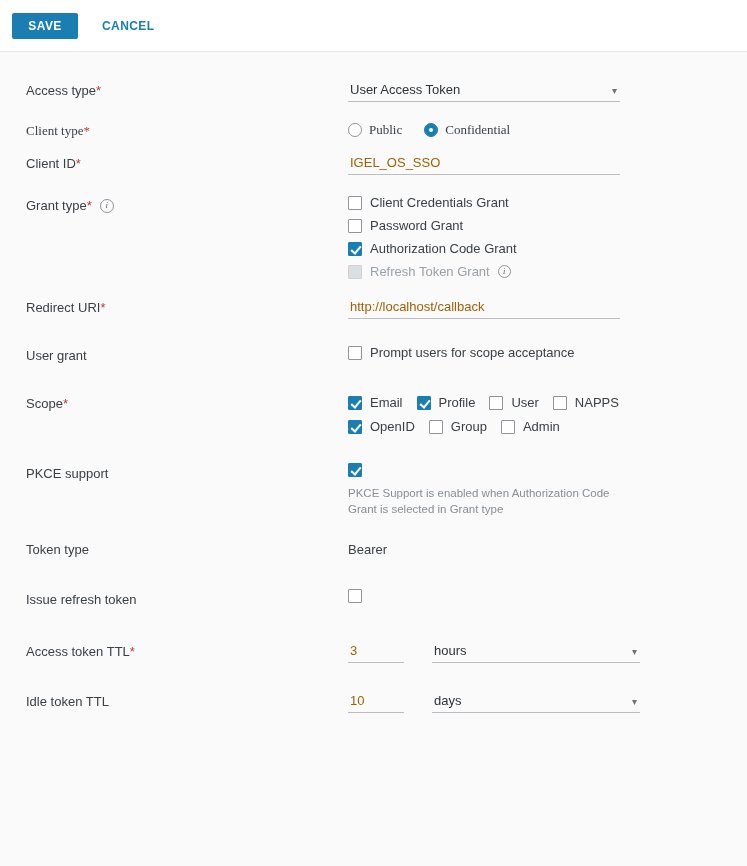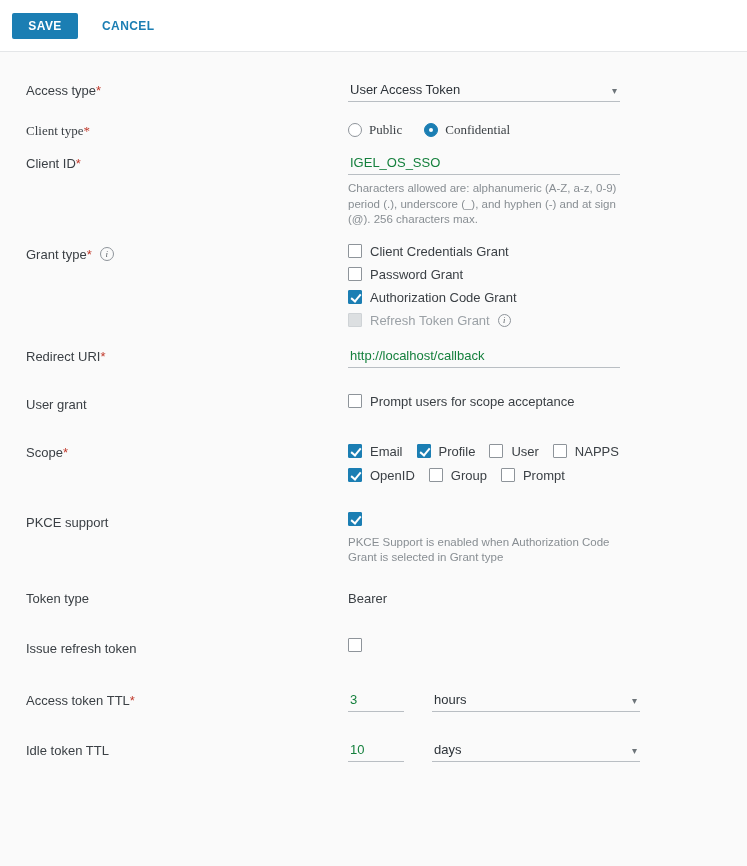--- a/index.html
+++ b/index.html
@@ -73,21 +73,21 @@
   .req { color: #c0392b; }
   .field { flex: 1 1 auto; }
 
   
   .uline {
     border: none;
     border-bottom: 1px solid #b9bec3;
     background: transparent;
     font-family: "Liberation Sans", sans-serif;
     font-size: 13px;
-    color: #15803d;
+    color: #a16207;
     padding: 2px 2px 4px 2px;
     outline: none;
   }
   .uline-wide { width: 272px; }
   .uline-small { width: 56px; }
 
   
   .sel-wrap {
     position: relative;
     display: inline-block;
@@ -244,21 +244,20 @@
     </div>
   </div>
 
   <div class="row" style="margin-bottom:16px;">
     <div class="label">
       <span>Client ID</span>
         <span class="req">*</span>
     </div>
     <div class="field">
       <input class="uline uline-wide" value="IGEL_OS_SSO" style="">
-      <div class="helper">Characters allowed are: alphanumeric (A-Z, a-z, 0-9) period (.), underscore (_), and hyphen (-) and at sign (@). 256 characters max.</div>
     </div>
   </div>
 
   <div class="row" style="margin-bottom:10px;">
     <div class="label">
       <span>Grant type </span>
         <span class="req">*</span>
       <span class="info-ico">i</span>
     </div>
     <div class="field cb-list">
@@ -332,21 +331,21 @@
         <span class="item">
           <span class="cb on"></span>
           <span class="cb-label">OpenID</span>
         </span>
         <span class="item">
           <span class="cb"></span>
           <span class="cb-label">Group</span>
         </span>
         <span class="item">
           <span class="cb"></span>
-          <span class="cb-label">Prompt</span>
+          <span class="cb-label">Admin</span>
         </span>
       </div>
     </div>
   </div>
 
   <div class="row" style="margin-bottom:22px;">
     <div class="label">
       <span>PKCE support</span>
     </div>
     <div class="field">

